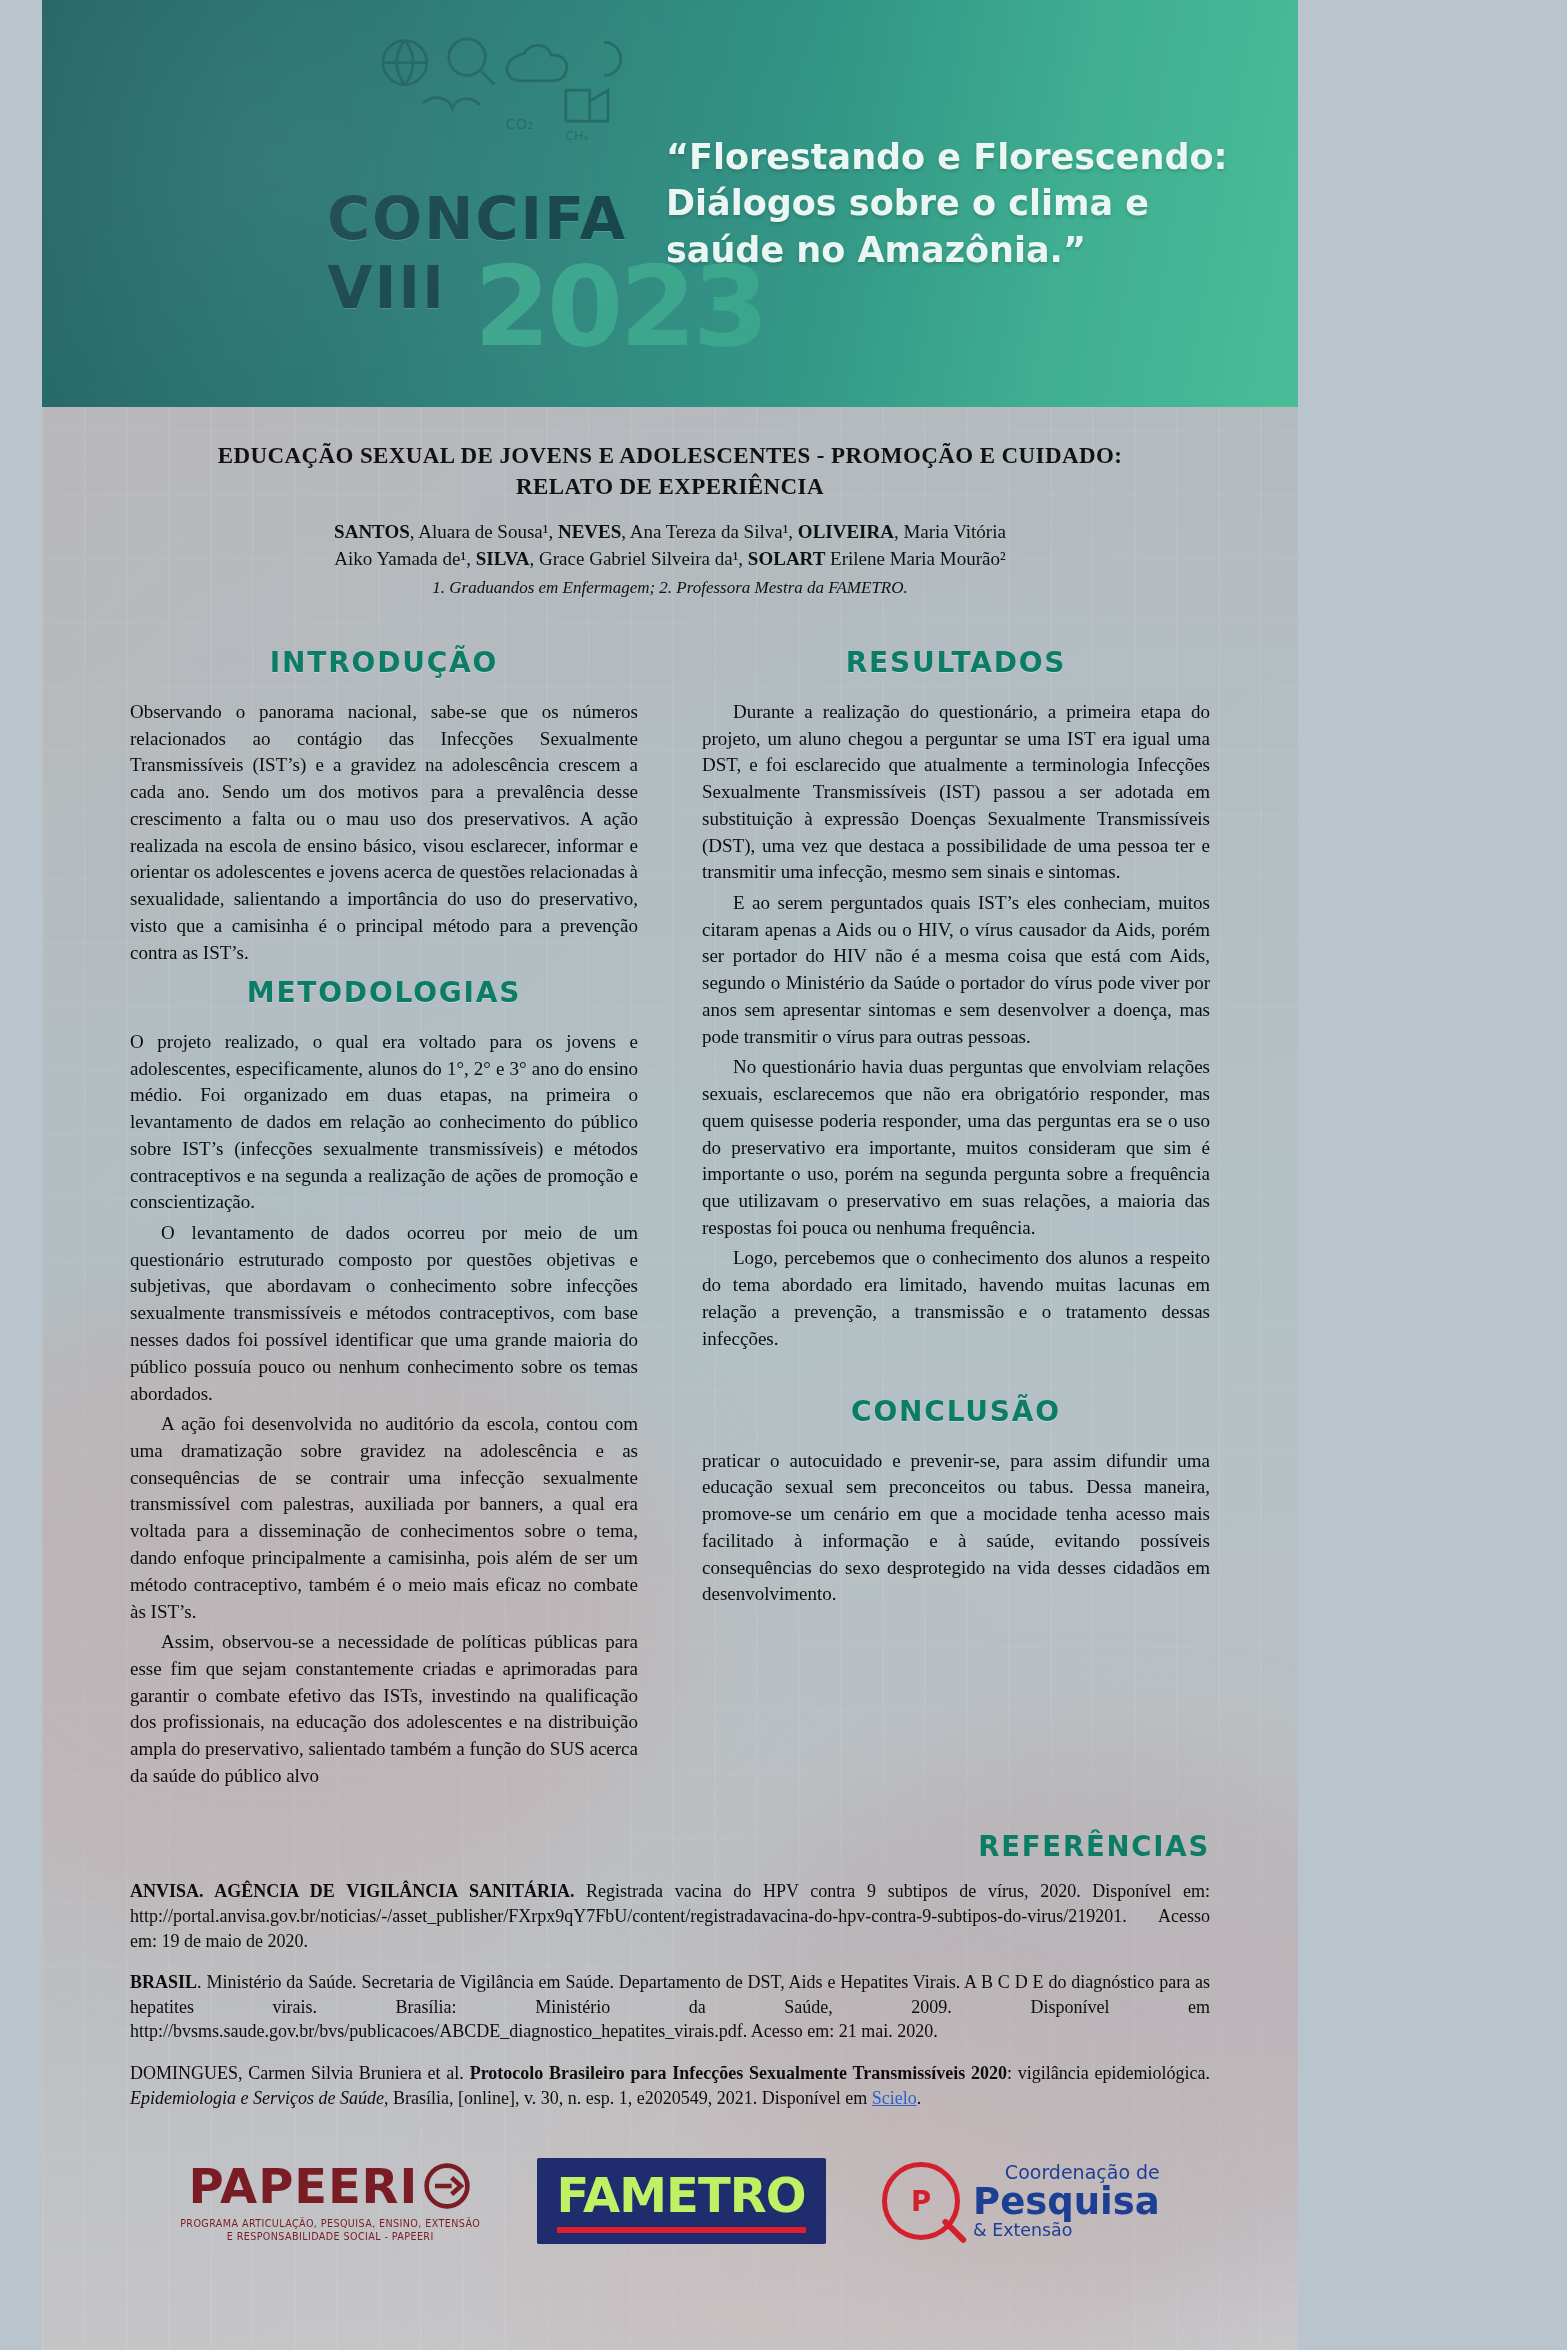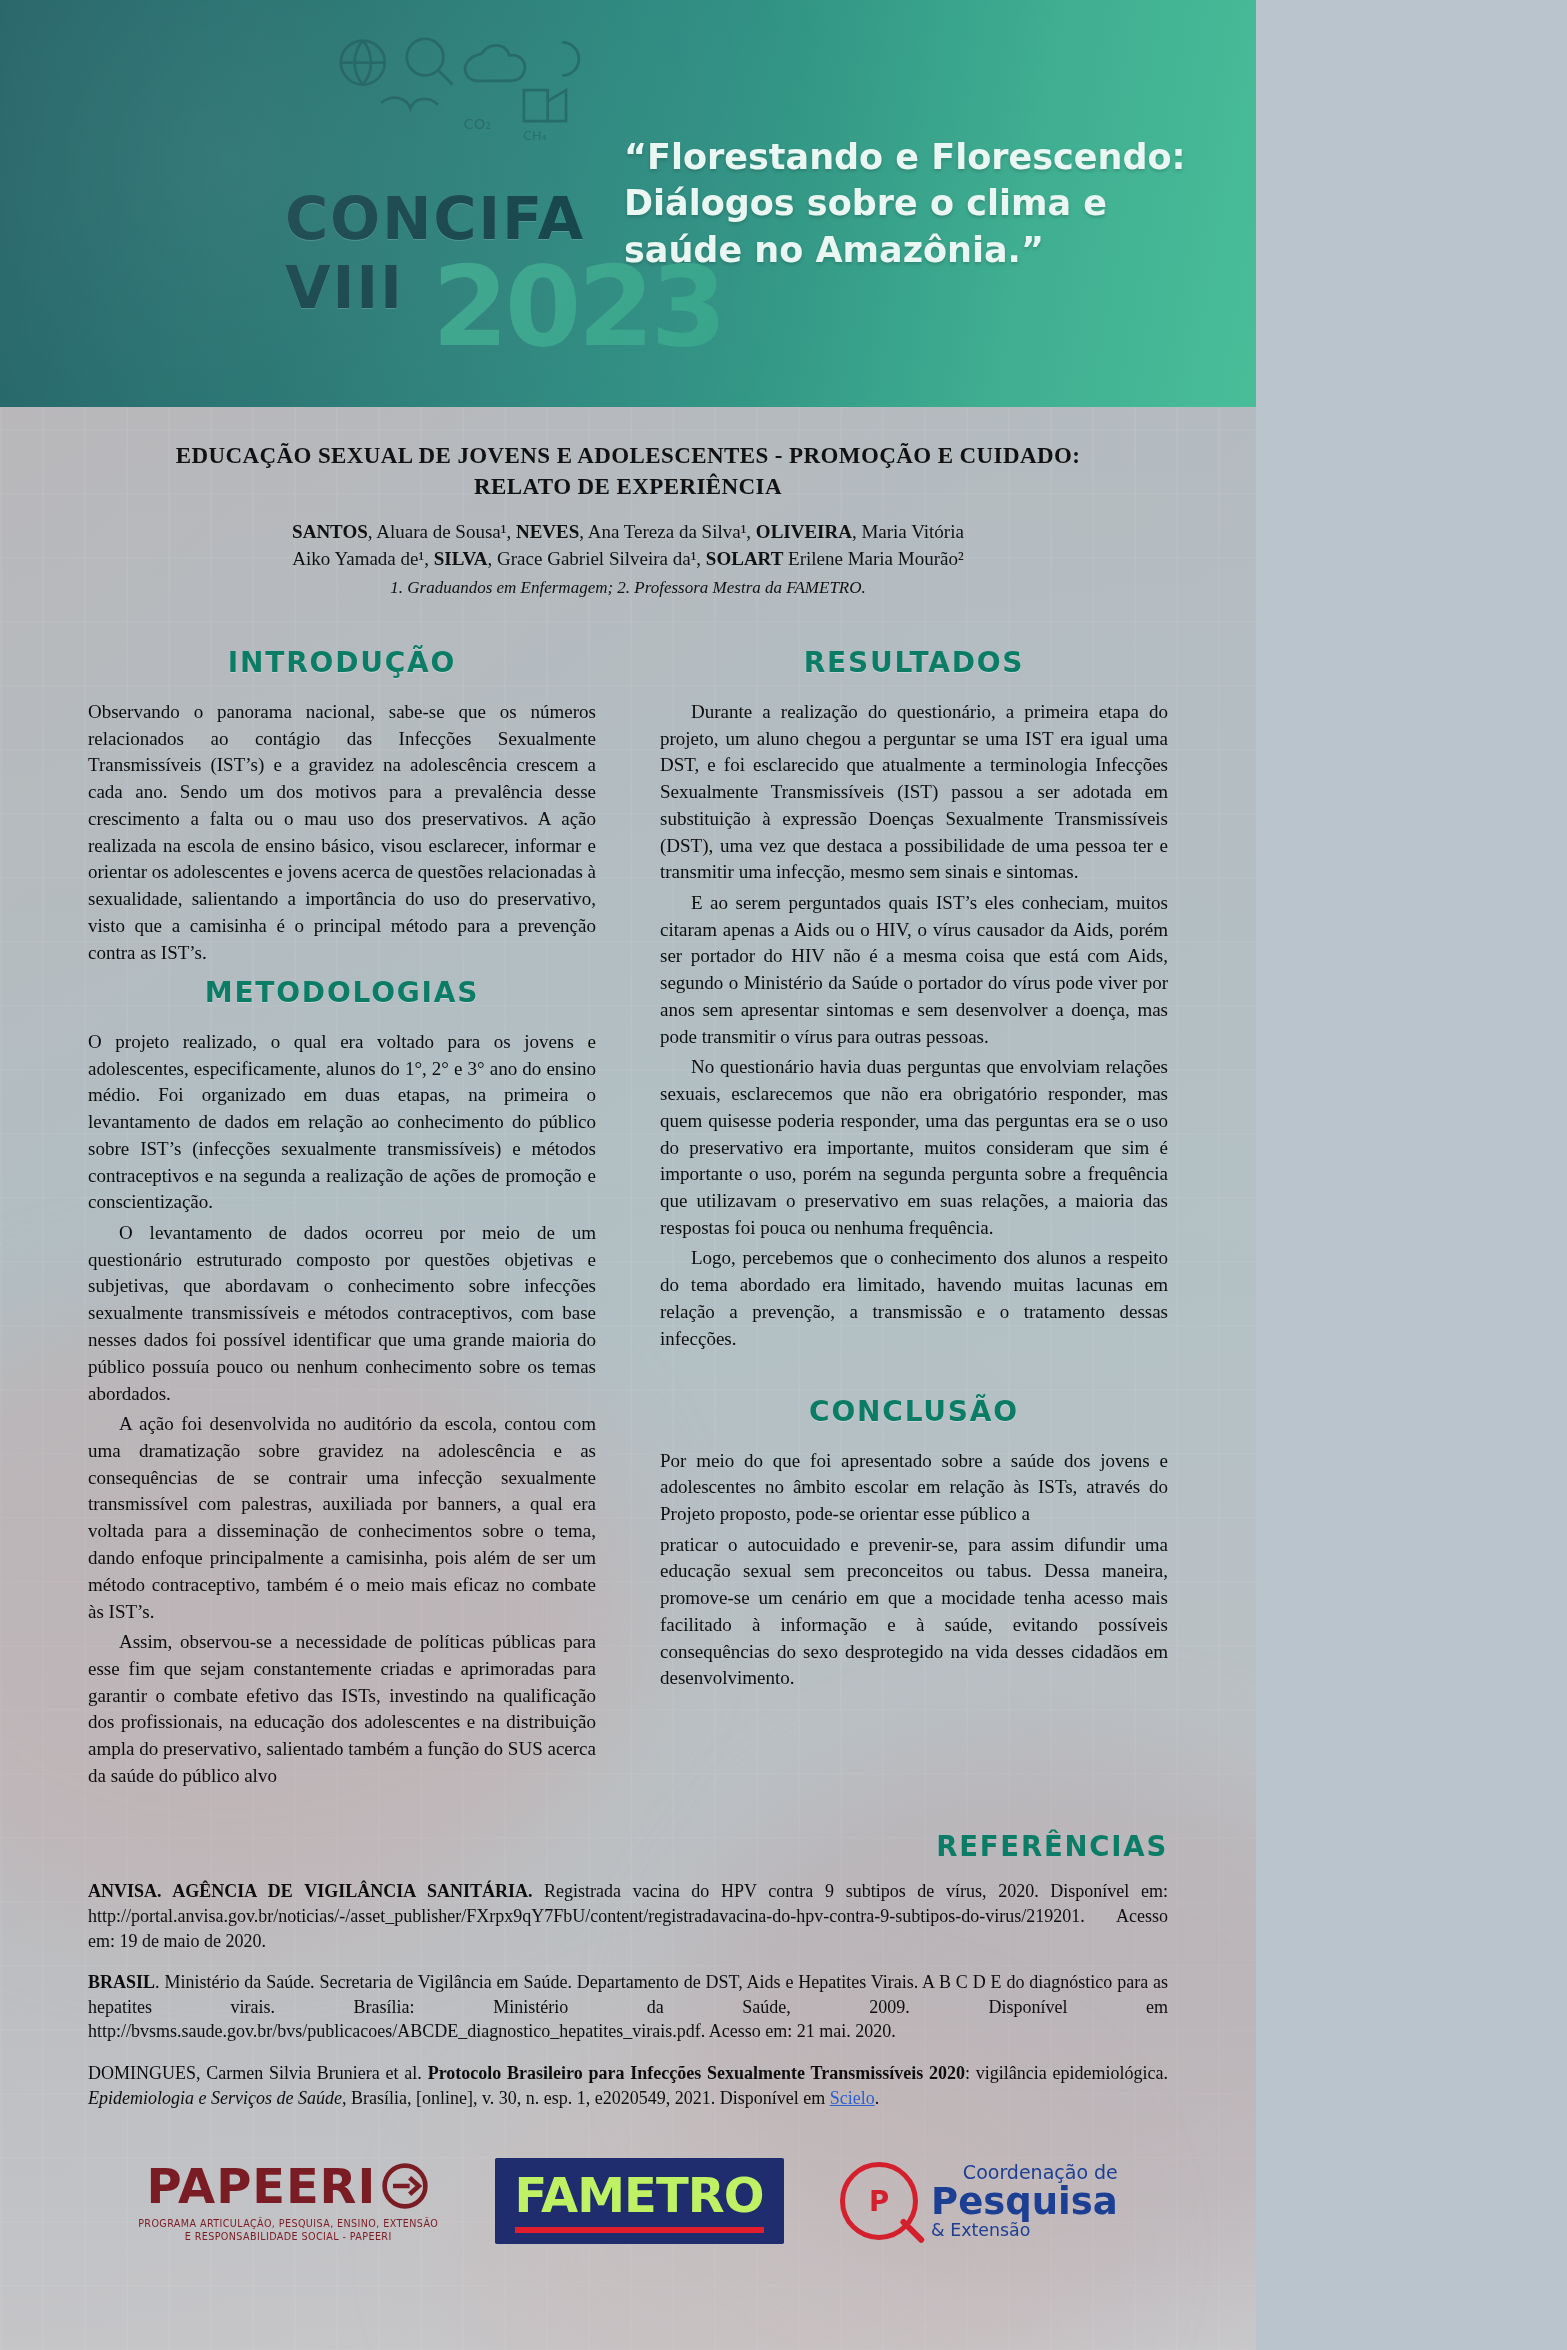--- a/index.html
+++ b/index.html
@@ -10,20 +10,21 @@
     -webkit-font-smoothing:antialiased;
   }
   .poster{
     position:relative;
     width:1256px;
     min-height:2351px;
     background:
       linear-gradient(135deg, rgba(190,170,170,0.35) 0%, rgba(170,185,190,0.35) 40%, rgba(185,195,200,0.3) 100%),
       linear-gradient(to bottom, #c3b4b4 0%, #b9bcc0 18%, #b4c2c6 55%, #c4c0c2 85%, #cfc9cb 100%);
     overflow:hidden;
+    margin-left:42px;
   }
   
   .bg-texture{
     position:absolute; inset:0;
     background-image:
       repeating-linear-gradient(90deg, rgba(255,255,255,0.05) 0 1.8px, rgba(0,0,0,0) 1.8px 42px),
       repeating-linear-gradient(0deg, rgba(255,255,255,0.04) 0 1.8px, rgba(0,0,0,0) 1.8px 64px);
     pointer-events:none;
   }
   .bg-blob{
@@ -265,21 +266,20 @@
     </div>
 
     <div class="col">
       <h2 class="section">RESULTADOS</h2>
       <p class="body indent">Durante a realização do questionário, a primeira etapa do projeto, um aluno chegou a perguntar se uma IST era igual uma DST, e foi esclarecido que atualmente a terminologia Infecções Sexualmente Transmissíveis (IST) passou a ser adotada em substituição à expressão Doenças Sexualmente Transmissíveis (DST), uma vez que destaca a possibilidade de uma pessoa ter e transmitir uma infecção, mesmo sem sinais e sintomas.</p>
       <p class="body indent">E ao serem perguntados quais IST’s eles conheciam, muitos citaram apenas a Aids ou o HIV, o vírus causador da Aids, porém ser portador do HIV não é a mesma coisa que está com Aids, segundo o Ministério da Saúde o portador do vírus pode viver por anos sem apresentar sintomas e sem desenvolver a doença, mas pode transmitir o vírus para outras pessoas.</p>
       <p class="body indent">No questionário havia duas perguntas que envolviam relações sexuais, esclarecemos que não era obrigatório responder, mas quem quisesse poderia responder, uma das perguntas era se o uso do preservativo era importante, muitos consideram que sim é importante o uso, porém na segunda pergunta sobre a frequência que utilizavam o preservativo em suas relações, a maioria das respostas foi pouca ou nenhuma frequência.</p>
       <p class="body indent">Logo, percebemos que o conhecimento dos alunos a respeito do tema abordado era limitado, havendo muitas lacunas em relação a prevenção, a transmissão e o tratamento dessas infecções.</p>
 
       <h2 class="section" style="margin-top:42px">CONCLUSÃO</h2>
-      <p class="body">Por meio do que foi apresentado sobre a saúde dos jovens e adolescentes no âmbito escolar em relação às ISTs, através do Projeto proposto, pode-se orientar esse público a</p>
       <p class="body">praticar o autocuidado e prevenir-se, para assim difundir uma educação sexual sem preconceitos ou tabus. Dessa maneira, promove-se um cenário em que a mocidade tenha acesso  mais facilitado à informação e à saúde, evitando possíveis consequências do sexo desprotegido  na vida desses cidadãos em desenvolvimento.</p>
     </div>
   </div>
 
   <div class="refs-wrap">
     <div class="refs-title">REFERÊNCIAS</div>
 
     <p class="ref">
       <b>ANVISA. AGÊNCIA DE VIGILÂNCIA SANITÁRIA.</b><span> Registrada vacina do HPV contra 9 subtipos de vírus, 2020. Disponível em: http://portal.anvisa.gov.br/noticias/-/asset_publisher/FXrpx9qY7FbU/content/registradavacina-do-hpv-contra-9-subtipos-do-virus/219201. Acesso em: 19 de maio de 2020.</span>
     </p>

